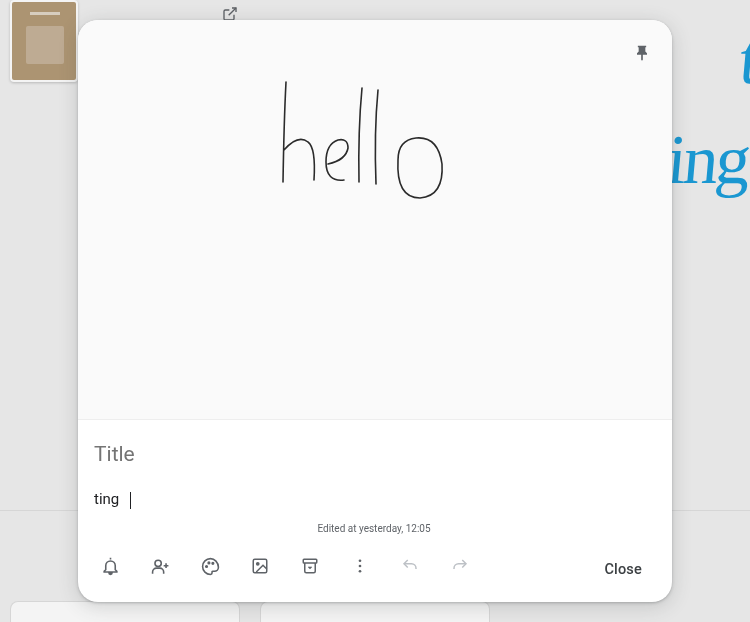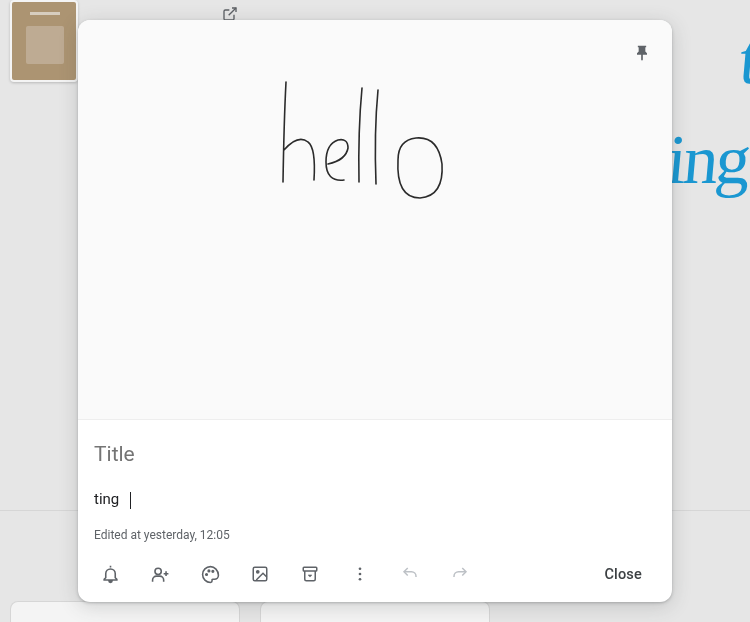--- a/index.html
+++ b/index.html
@@ -38,21 +38,21 @@
   .overlay {
     position: absolute; inset: 0;
     background: rgba(32,33,36,0.05);
   }
 
   .modal {
     position: absolute;
     left: 78px; top: 20px;
     width: 594px; height: 582px;
     background: #fff;
-    border-radius: 12px;
+    border-radius: 20px;
     box-shadow: 0 1px 3px rgba(60,64,67,0.3), 0 4px 20px rgba(60,64,67,0.2);
     display: flex; flex-direction: column;
     overflow: hidden;
   }
 
   .canvas-area {
     position: relative;
     height: 400px;
     background: #fafafa;
     border-bottom: 1px solid #eee;
@@ -88,29 +88,29 @@
     caret-color: #202124;
   }
   .note-wrap { position: relative; }
   .caret {
     position:absolute; left: 36px; top: 20px; width:1px; height:17px; background:#202124;
     animation: blink 1s steps(1) infinite;
   }
   @keyframes blink { 50% { opacity: 0; } }
 
   .edited {
-    text-align: left;
-    font-size: 12px;
+    text-align: center;
+    font-size: 10px;
     color: #5f6368;
     padding: 8px 2px 0 0;
   }
 
   .toolbar {
-    display:flex; align-items:center;
-    padding: 4px 10px 8px 10px;
+    display:flex; align-items:flex-end;
+    padding: 4px 10px 16px 10px;
     gap: 6px;
   }
   .tool-btn {
     width: 44px; height: 40px;
     display:flex; align-items:center; justify-content:center;
     color:#5f6368; border-radius:50%;
     cursor:pointer;
   }
   .tool-btn.disabled { color: #bdc1c6; cursor:default; }
   .spacer { flex:1; }

